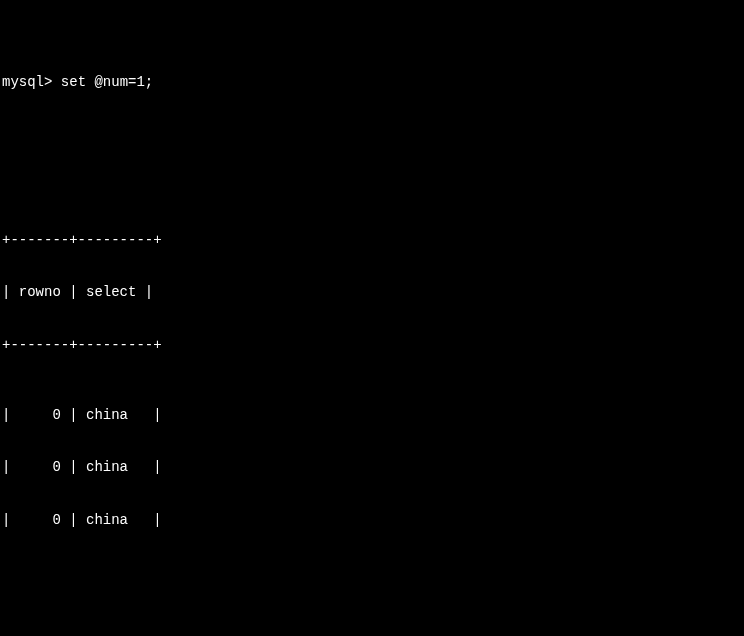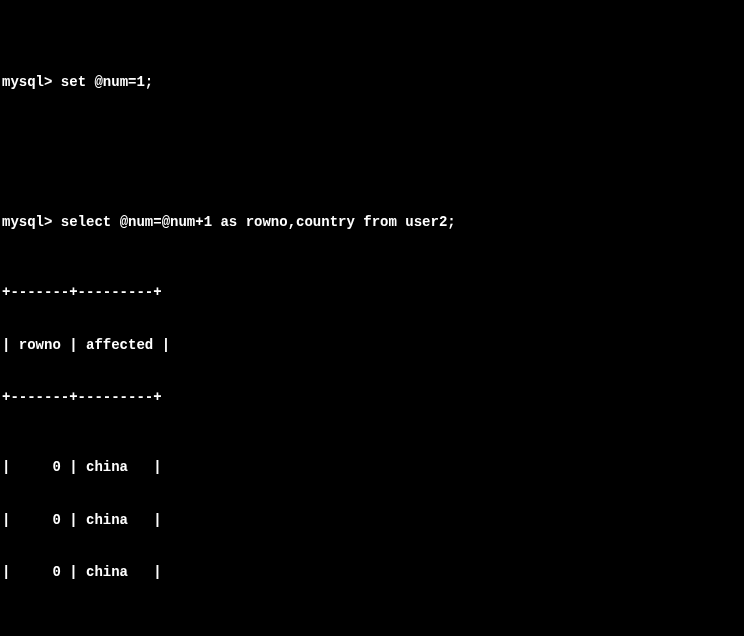--- a/index.html
+++ b/index.html
@@ -13,37 +13,35 @@
     width: 744px;
     height: 636px;
     overflow: hidden;
   }
   .terminal {
     padding: 4px 2px;
     white-space: pre;
   }
   .line {
     white-space: pre;
-    font-weight: bold;
   }
 </style>
 </head>
 <body>
 
 <div class="terminal">
 
   
   <div class="line"><span>mysql&gt;</span> <span>set @num=1;</span></div>
   <div class="line"> </div>
 
   
-  <div class="line"><span>mysql&gt;</span> <span>select @num=@num+1 as rowno,country from user2;</span></div>
 
   <div class="line">+-------+---------+</div>
-  <div class="line">| rowno | affected |</div>
+  <div class="line">| rowno | select |</div>
   <div class="line">+-------+---------+</div>
 
   <div class="line">|     0 | china   |</div>
   <div class="line">|     0 | china   |</div>
   <div class="line">|     0 | china   |</div>
   
   
   
   
   

